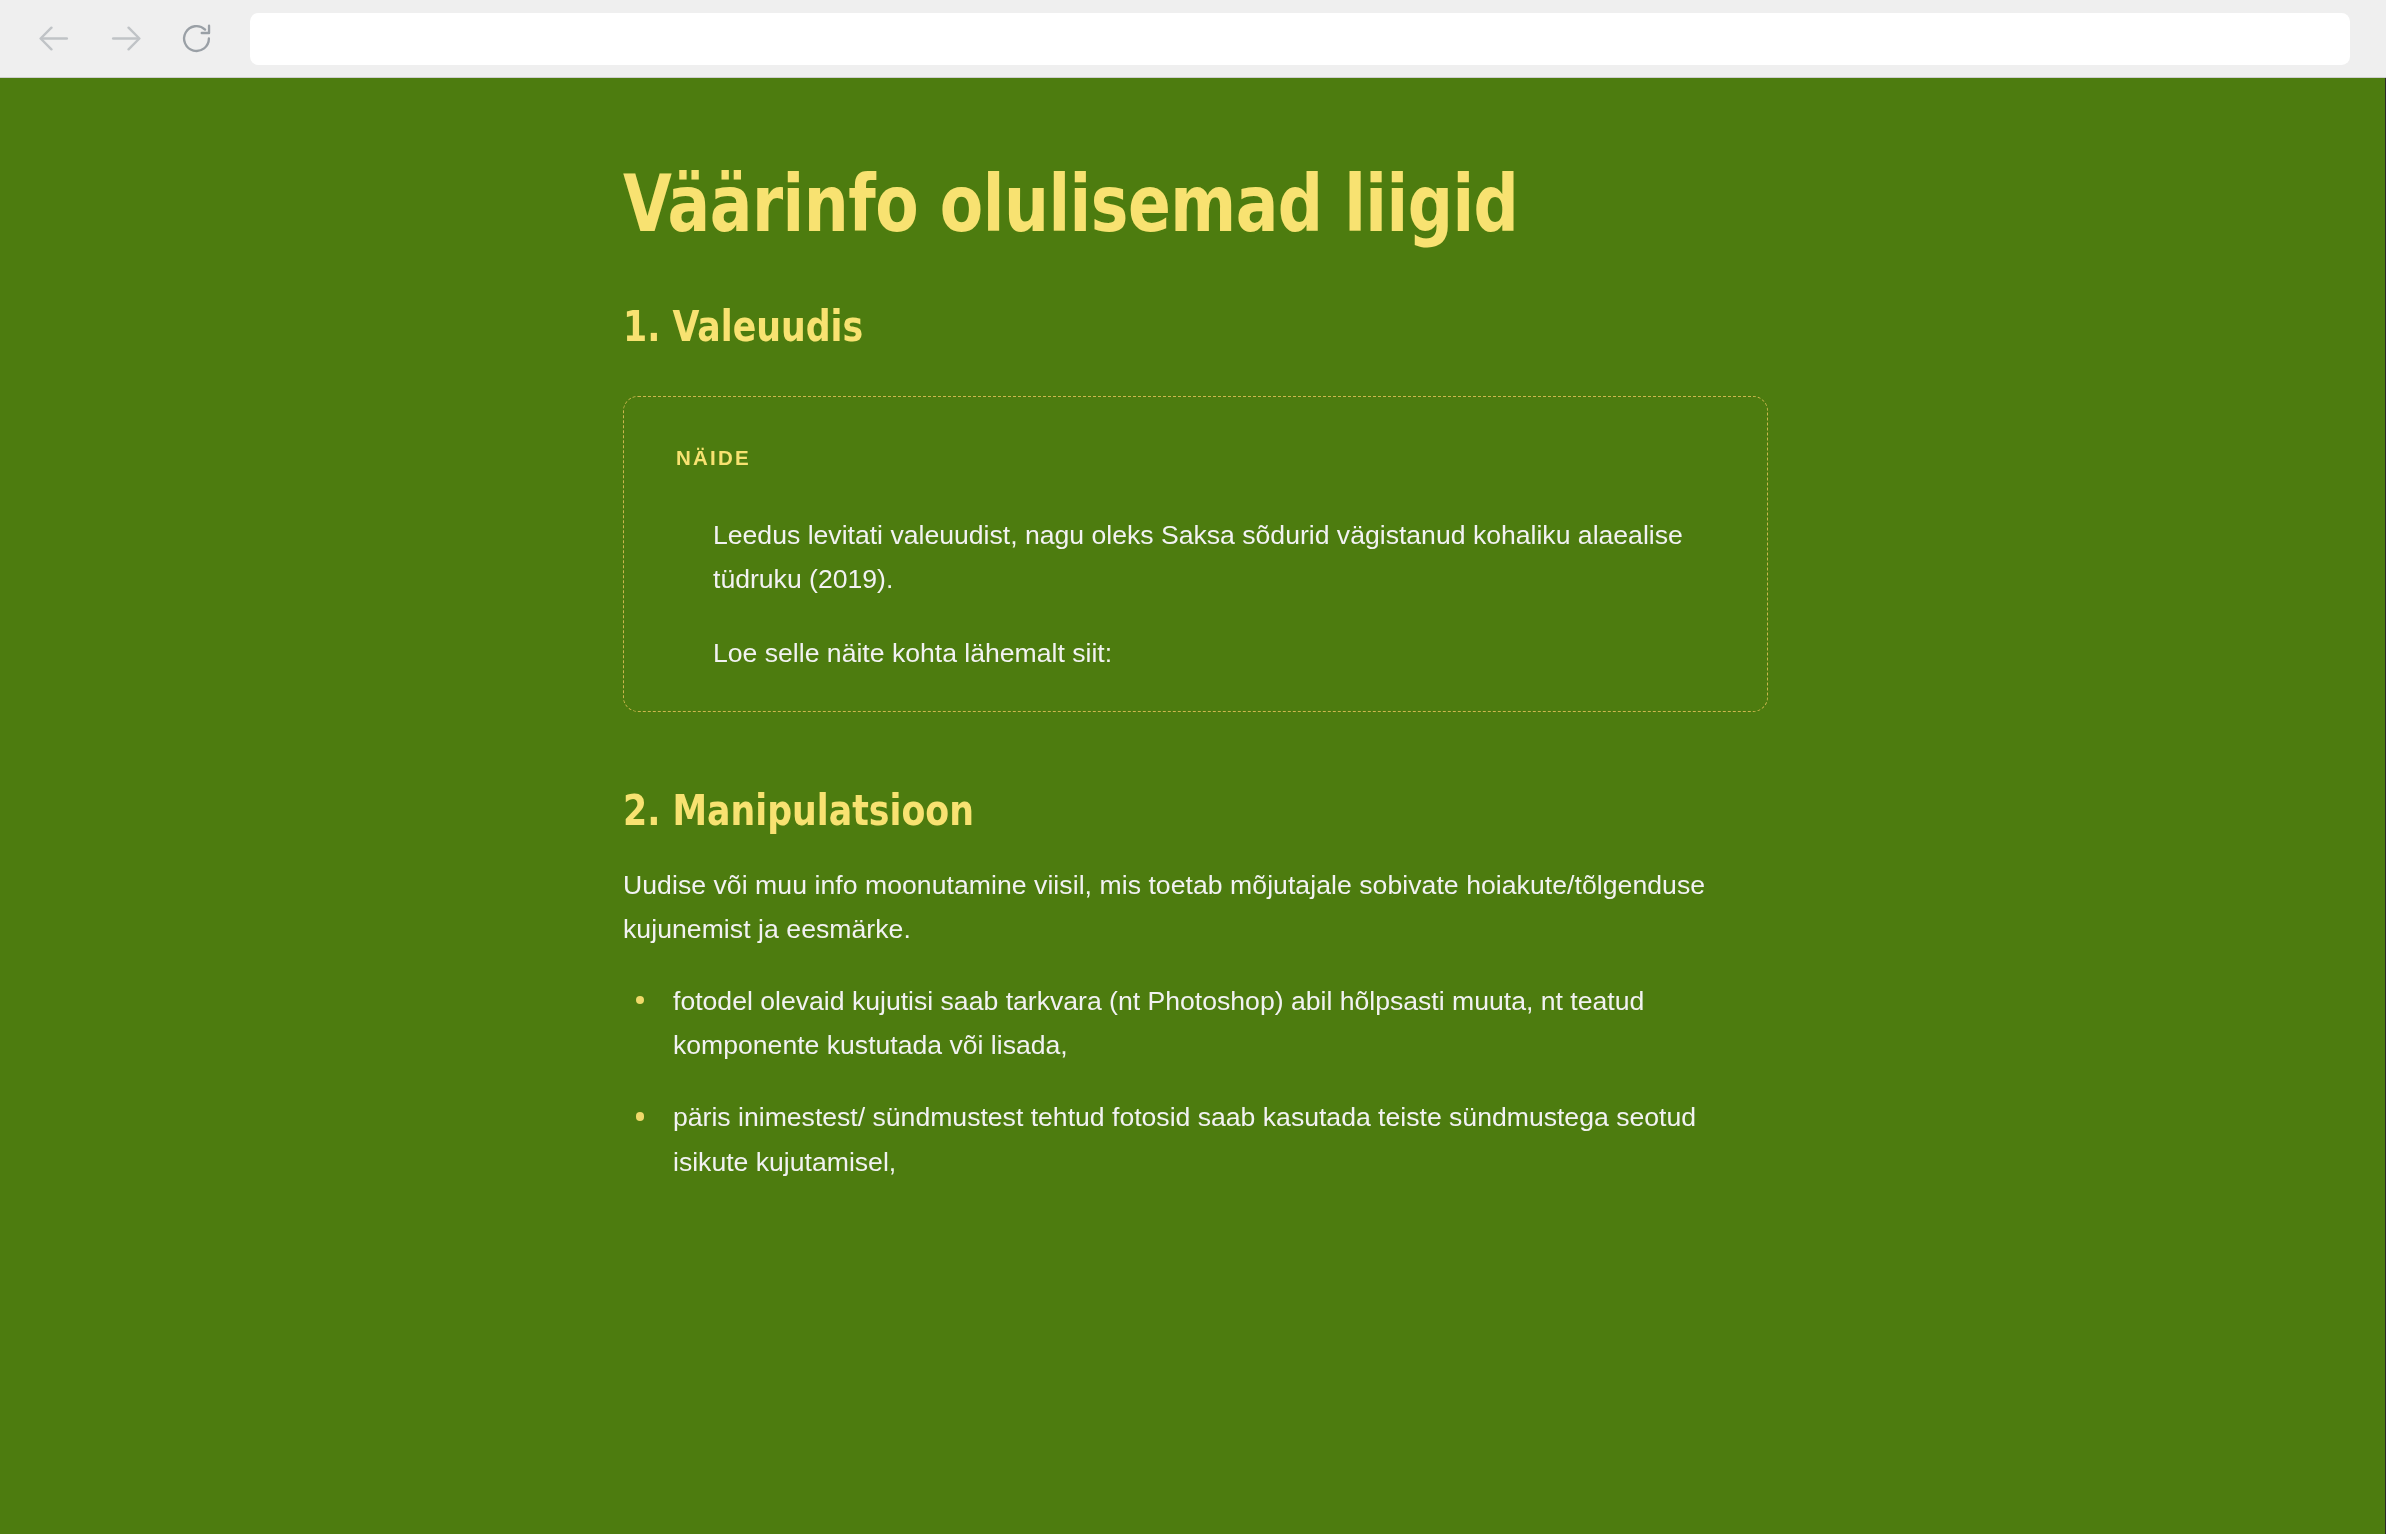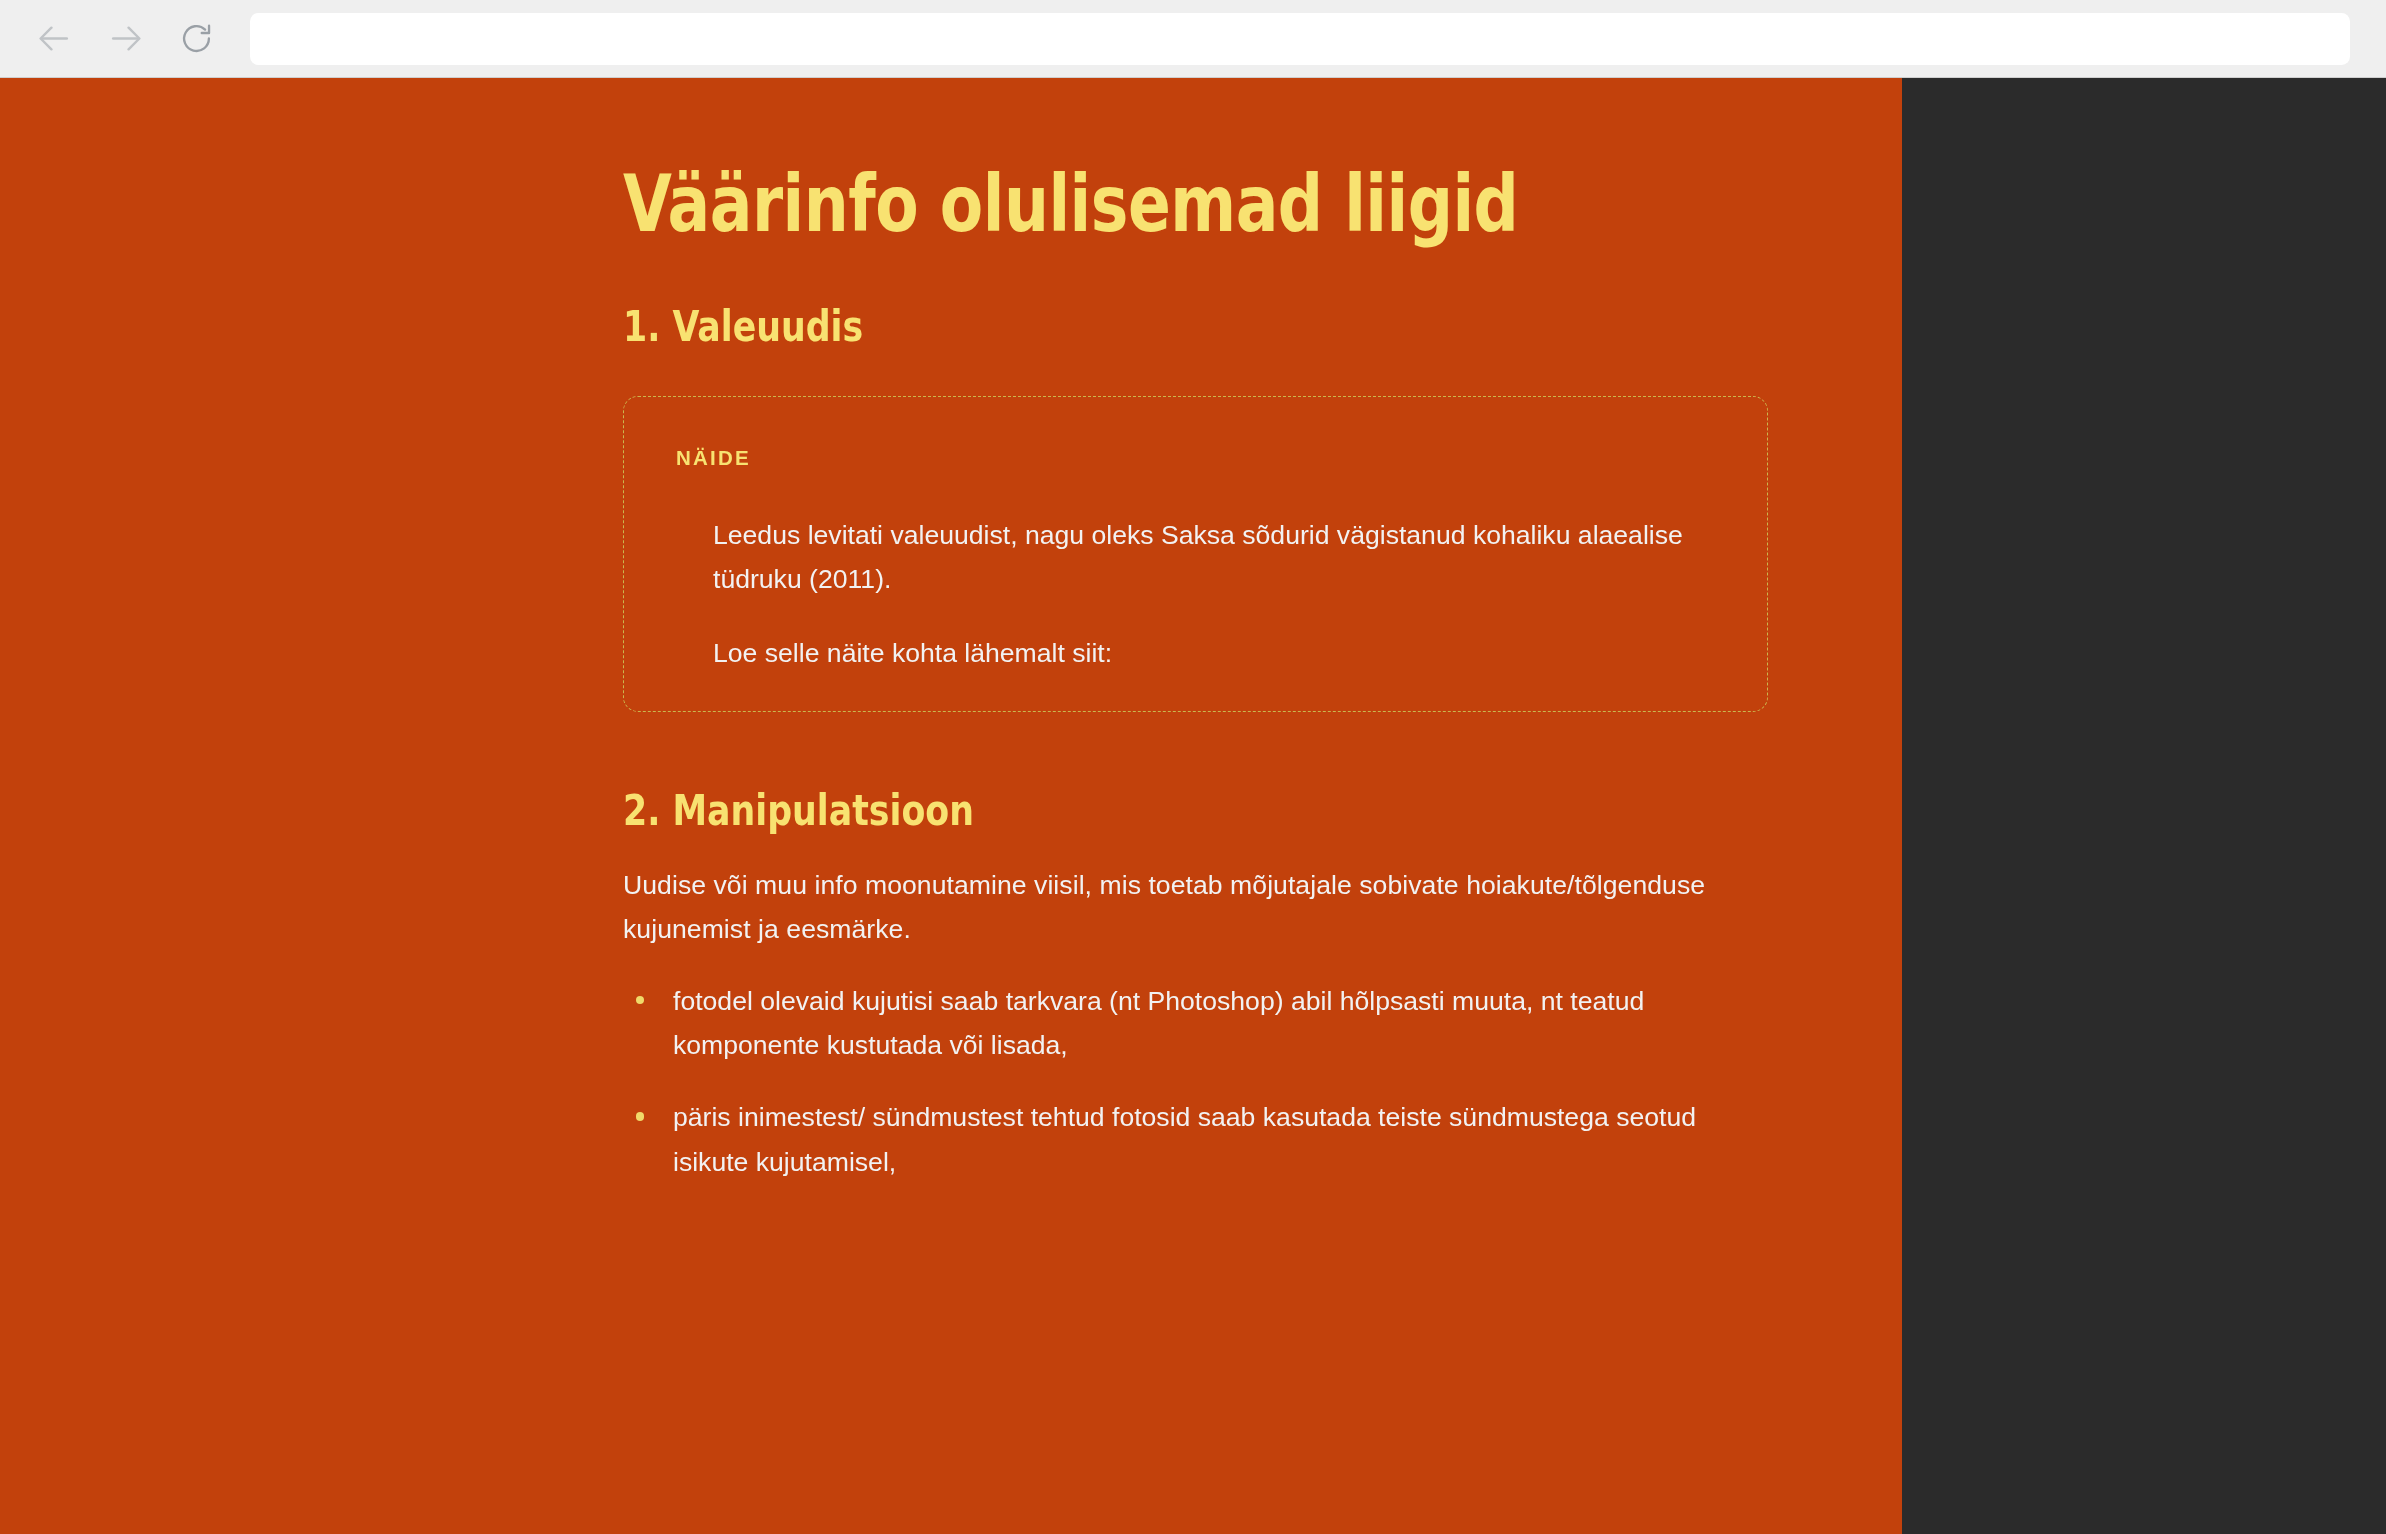--- a/index.html
+++ b/index.html
@@ -53,23 +53,23 @@
     font-size: 22.4px;
     color: #202124;
     font-family: "Liberation Sans", sans-serif;
     padding: 0 20.5px;
   }
 
   
   #page-viewport {
     position: absolute;
     top: 78px; left: 0;
-    width: 1902px;
+    width: 2385px;
     height: 1456px;
-    background: #c2410c;
+    background: #4d7c0f;
     overflow: hidden;
     text-decoration: underline;
   }
 
   #content-column {
     position: absolute;
     top: 0;
     left: 623px;
     width: 1145px;
   }
@@ -230,21 +230,21 @@
   <div id="content-column">
 
     <h1 id="doc-title">Väärinfo olulisemad liigid</h1>
 
     <h2 id="heading-1" class="section-heading">1. Valeuudis</h2>
 
 
     <div id="example-callout">
       <p id="callout-label">NÄIDE</p>
 
-      <p class="callout-body">Leedus levitati valeuudist, nagu oleks Saksa sõdurid vägistanud kohaliku alaealise tüdruku (2011).</p>
+      <p class="callout-body">Leedus levitati valeuudist, nagu oleks Saksa sõdurid vägistanud kohaliku alaealise tüdruku (2019).</p>
 
       <p class="callout-body">
         <span>Loe selle näite kohta lähemalt siit:</span><br>
       </p>
     </div>
 
     <h2 id="heading-2" class="section-heading">2. Manipulatsioon</h2>
 
     <p class="body-text">Uudise või muu info moonutamine viisil, mis toetab mõjutajale sobivate hoiakute/tõlgenduse kujunemist ja eesmärke.</p>
 

